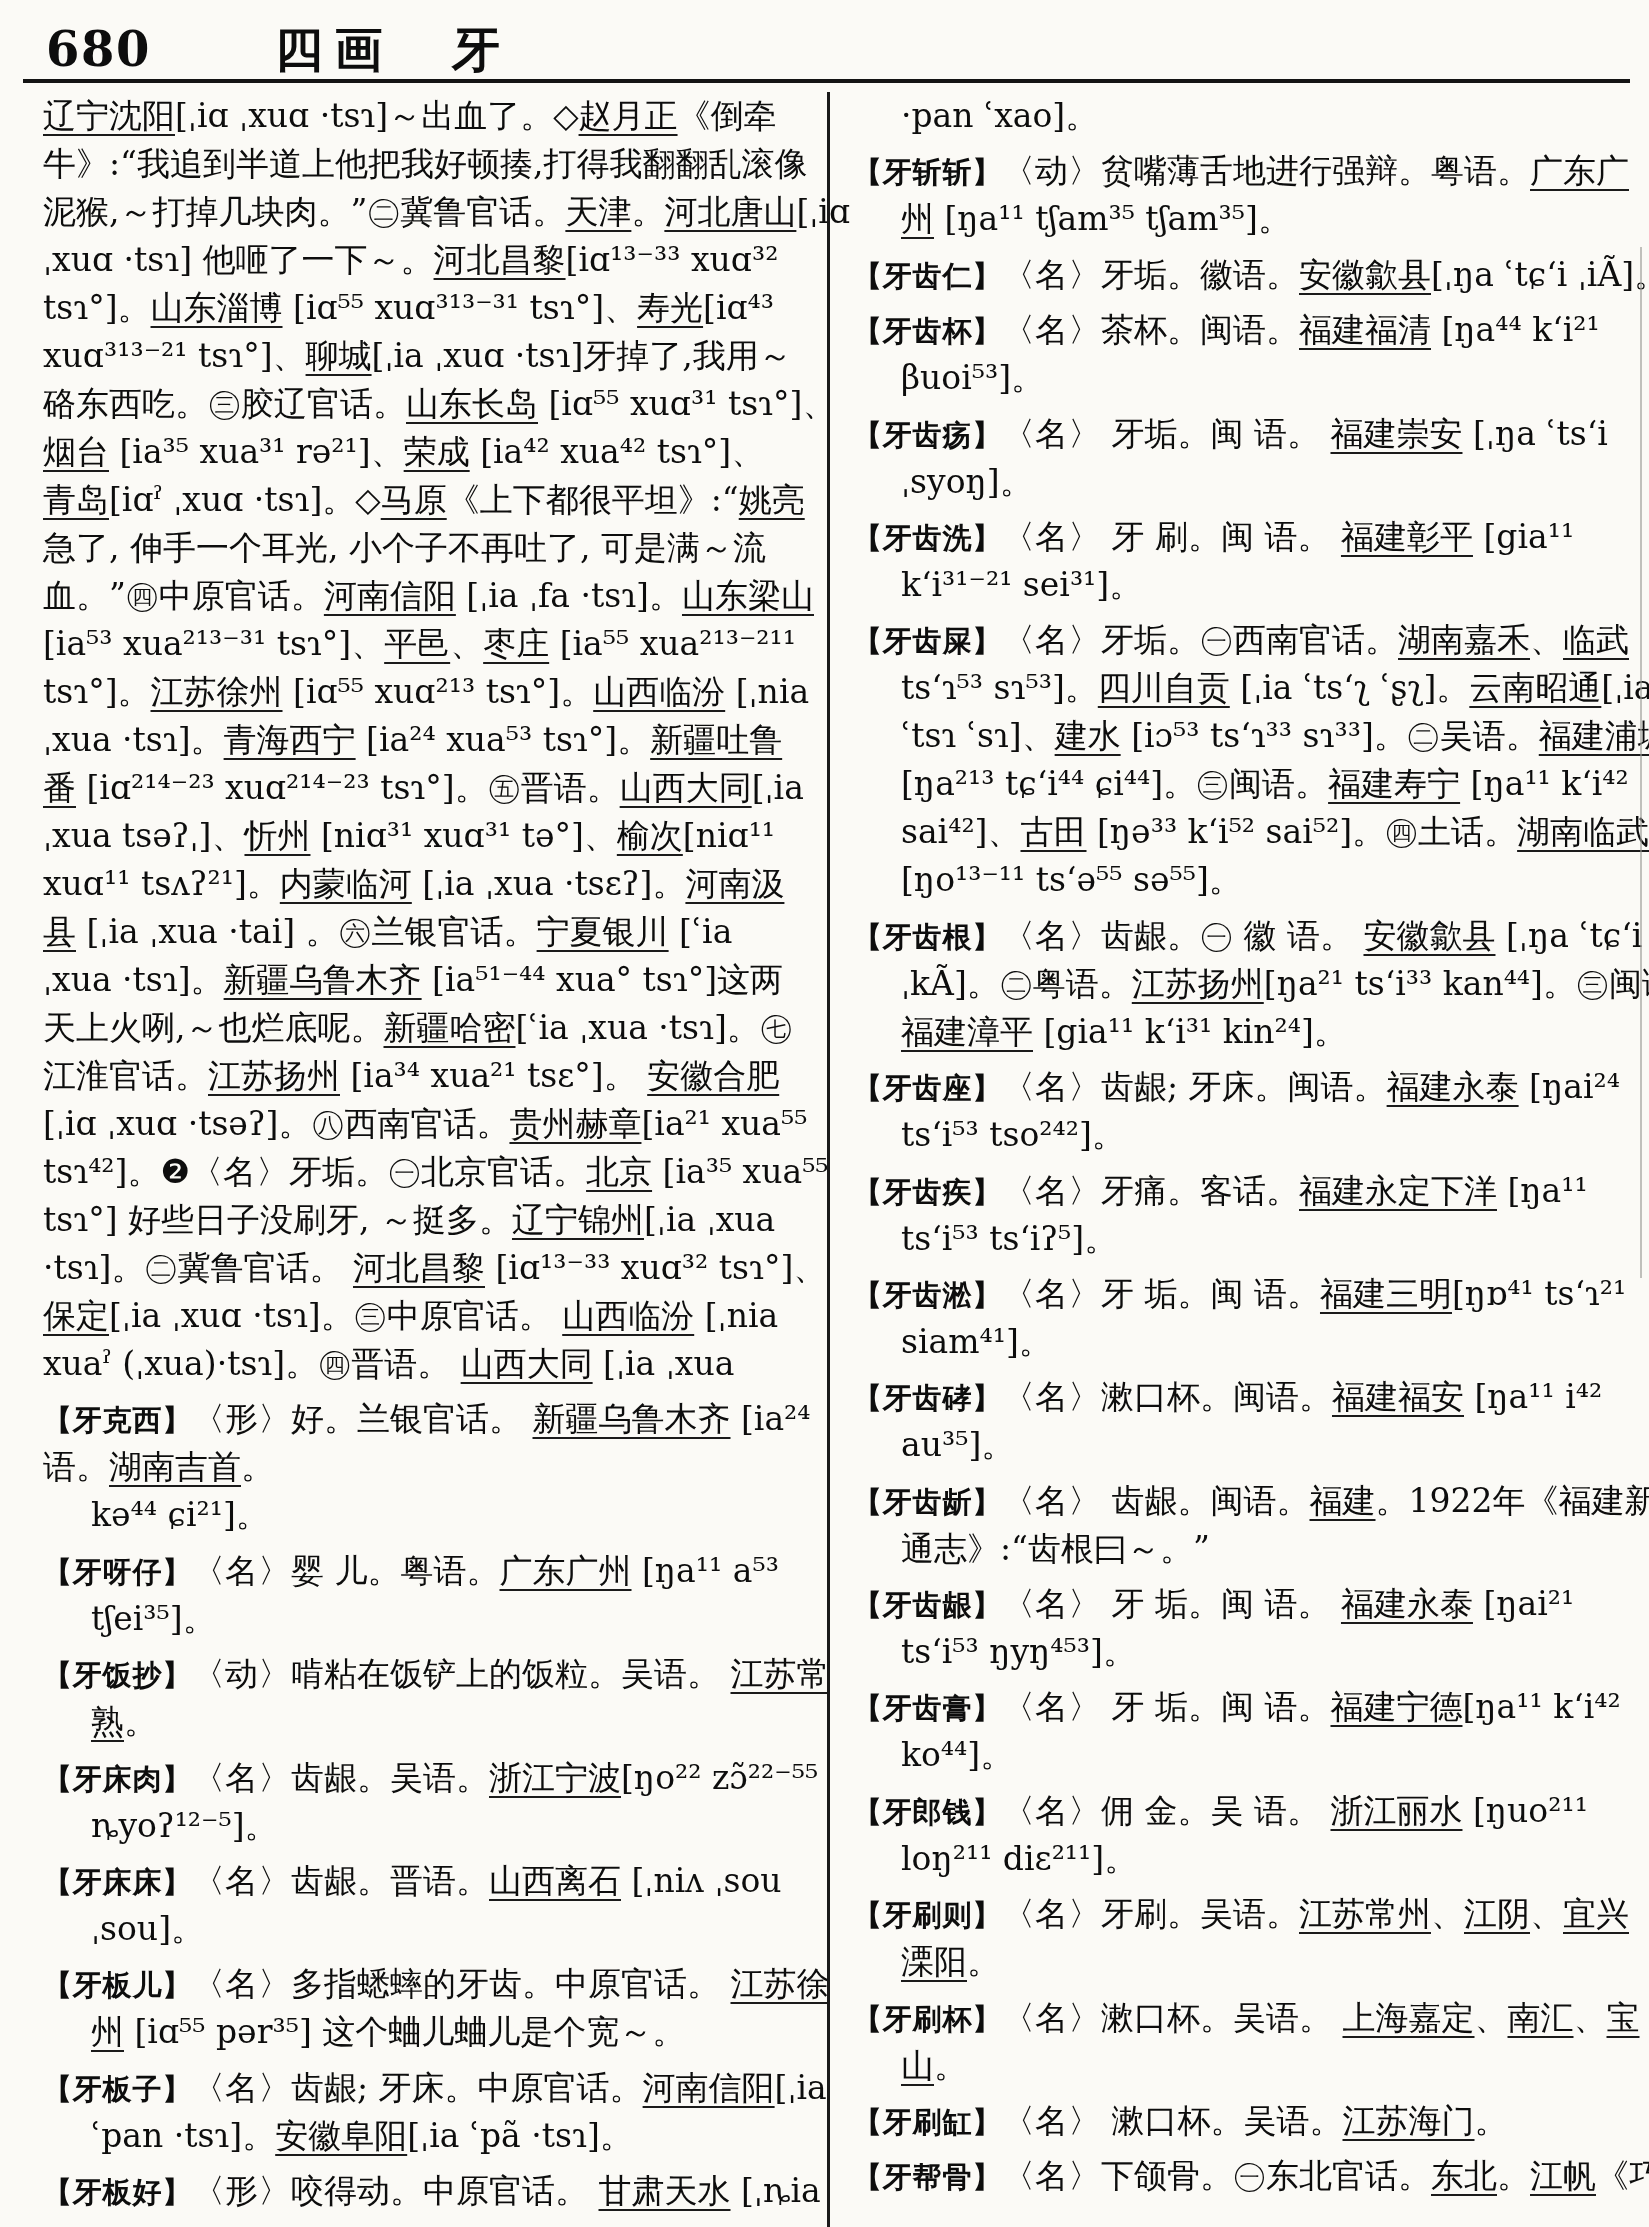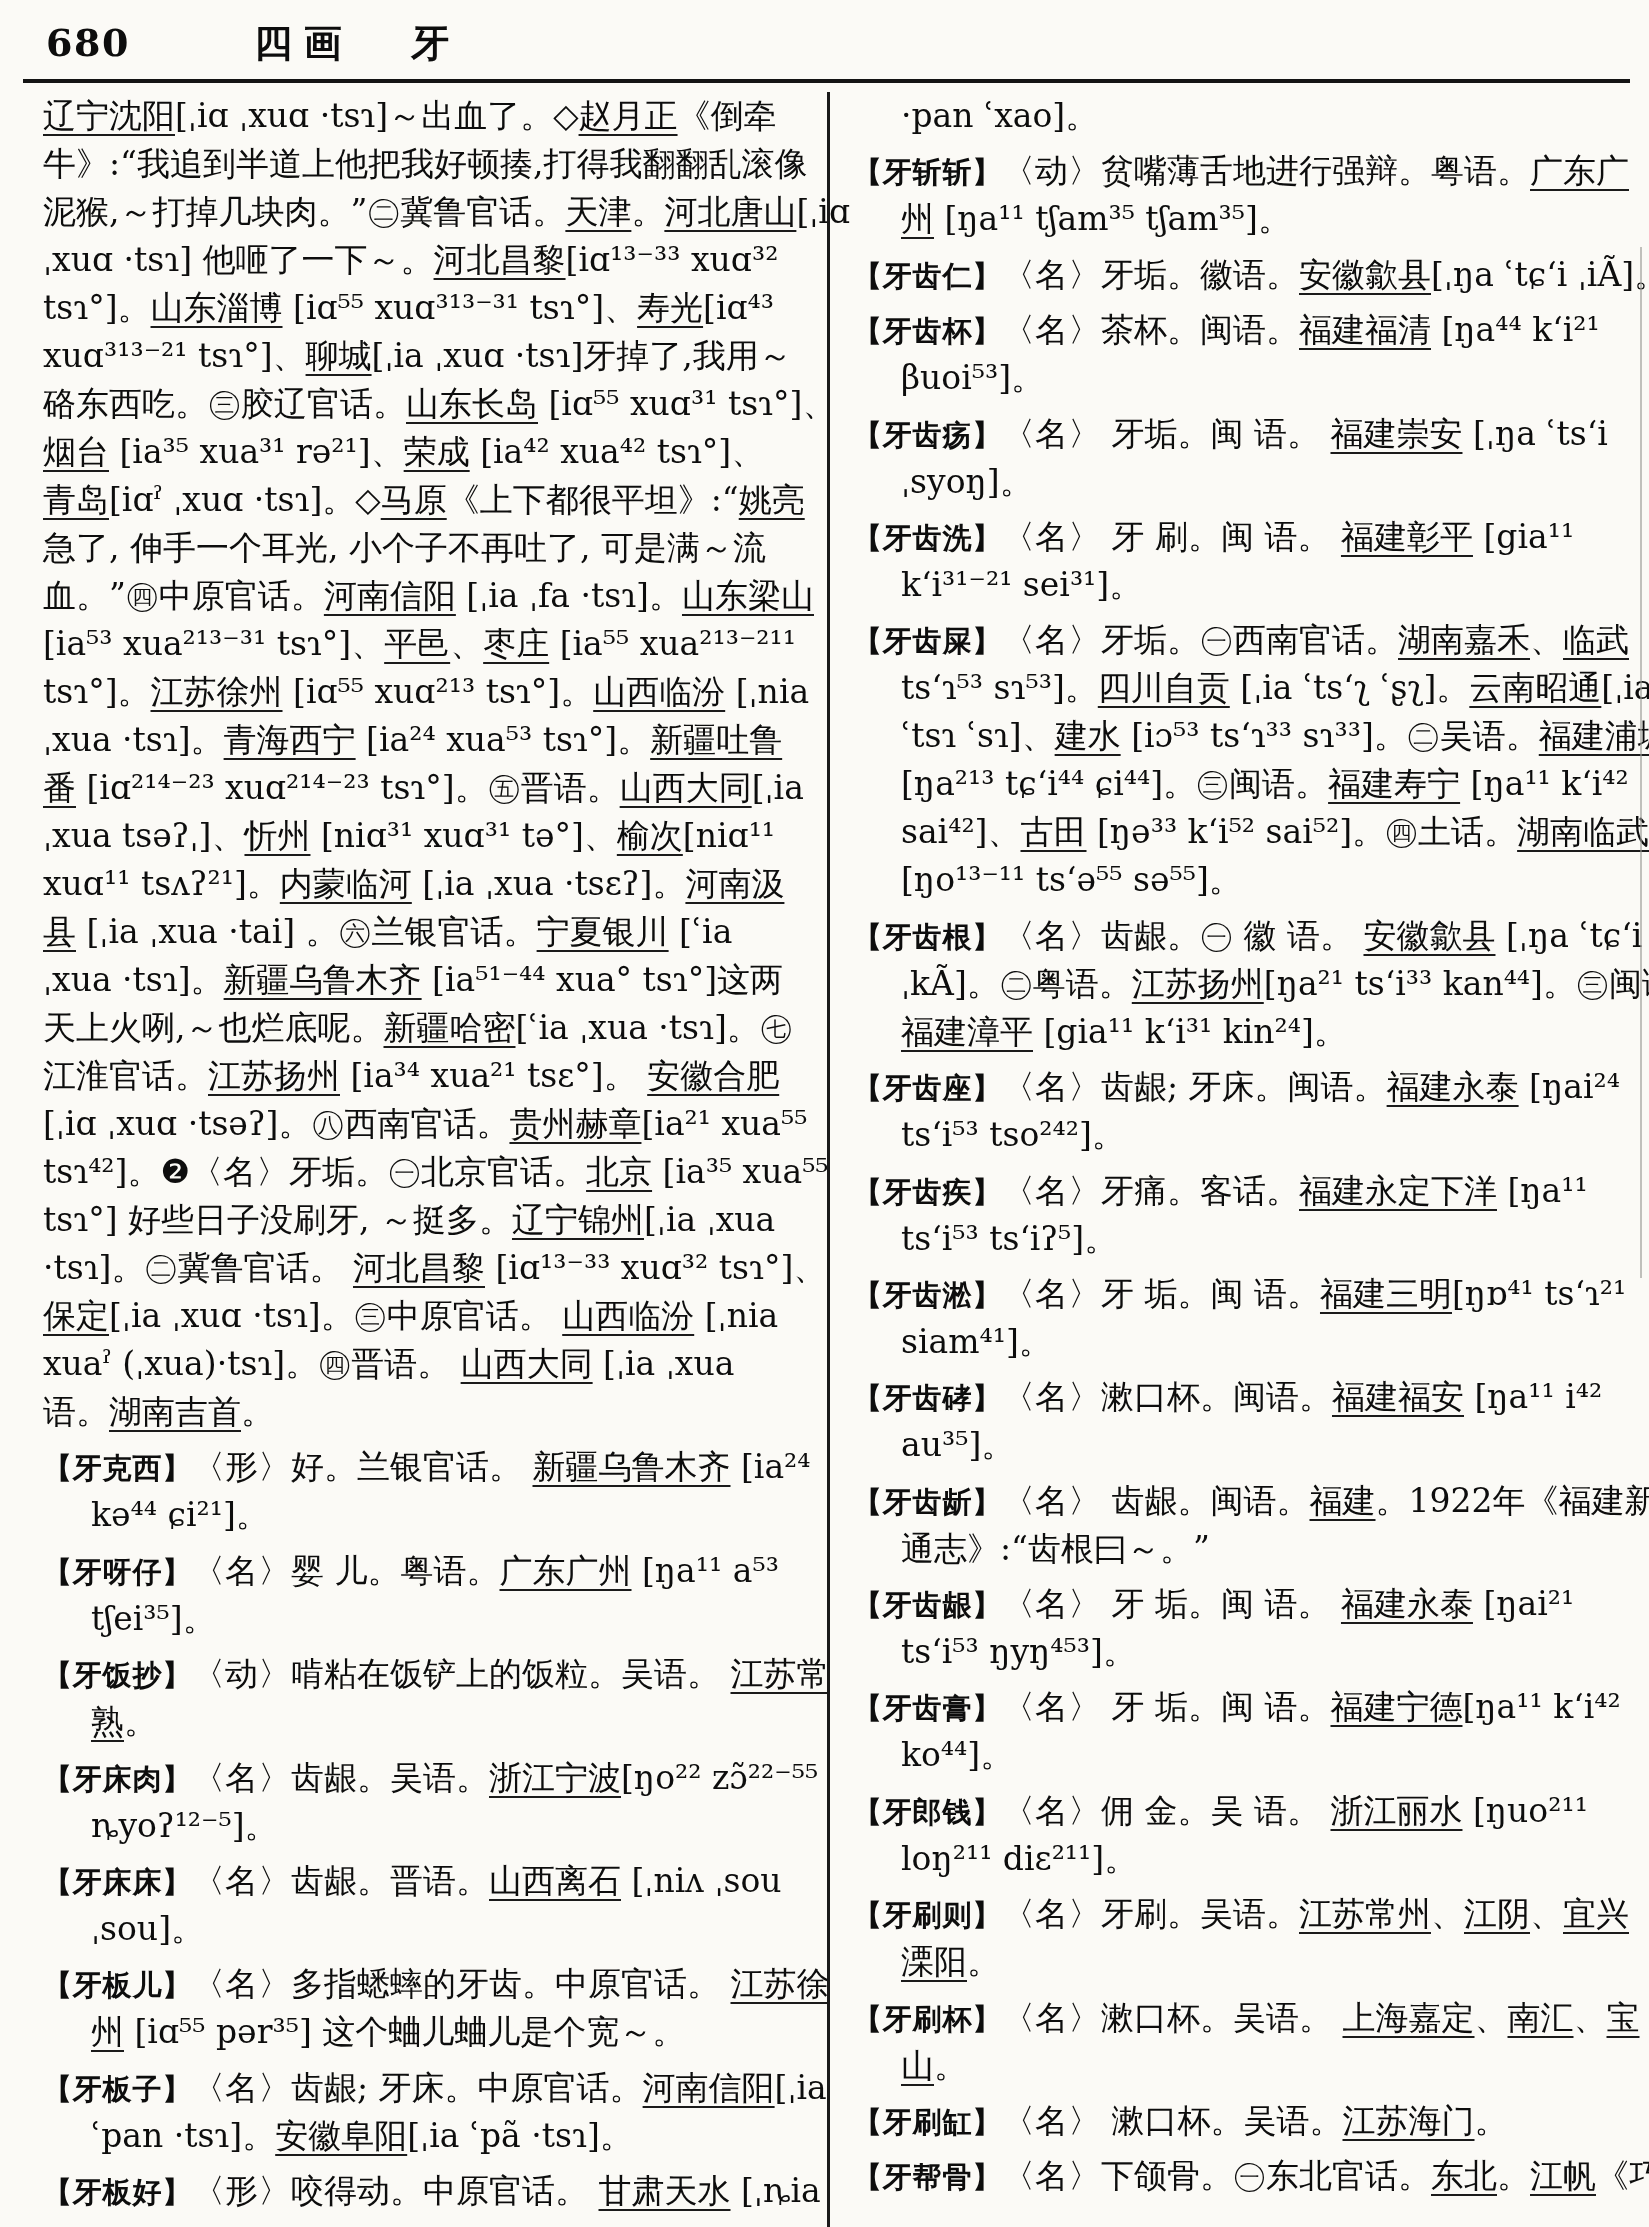--- a/index.html
+++ b/index.html
@@ -6,21 +6,21 @@
   html,body{margin:0;padding:0;}
   body{
     width:1650px;height:2227px;position:relative;
     background:#fbfaf6;color:#0d0d0d;
     font-family:"DejaVu Serif","DejaVu Sans",serif;
     overflow:hidden;
   }
   .page{position:absolute;inset:0;overflow:hidden;}
   .hdr{
     position:absolute;top:18px;left:46px;
-    font-size:38px;font-weight:bold;letter-spacing:1.6px;
+    font-size:48px;font-weight:bold;letter-spacing:1.6px;
     display:flex;align-items:baseline;
   }
   .hdr .pgnum{margin-right:124px;}
   .hdr .sec{margin-right:58px;letter-spacing:11.5px;}
   .rule{
     position:absolute;top:79px;left:23px;width:1607px;height:4.1px;
     background:#141414;
   }
   .divider{
     position:absolute;left:827px;top:92px;width:2.5px;height:2135px;
@@ -78,22 +78,22 @@
       <div class="line"><span class="u">县</span><span> [ˌia ˌxua ·tai] 。㊅兰银官话。</span><span class="u">宁夏银川</span><span> [ʿia</span></div>
       <div class="line"><span>ˌxua ·tsɿ]。</span><span class="u">新疆乌鲁木齐</span><span> [ia⁵¹⁻⁴⁴ xua° tsɿ°]这两</span></div>
       <div class="line"><span>天上火咧,～也烂底呢。</span><span class="u">新疆哈密</span><span>[ʿia ˌxua ·tsɿ]。㊆</span></div>
       <div class="line"><span>江淮官话。</span><span class="u">江苏扬州</span><span> [ia³⁴ xua²¹ tsɛ°]。 </span><span class="u">安徽合肥</span></div>
       <div class="line"><span>[ˌiɑ ˌxuɑ ·tsəʔ]。㊇西南官话。</span><span class="u">贵州赫章</span><span>[ia²¹ xua⁵⁵</span></div>
       <div class="line"><span>tsɿ⁴²]。❷〈名〉牙垢。㊀北京官话。</span><span class="u">北京</span><span> [ia³⁵ xua⁵⁵</span></div>
       <div class="line"><span>tsɿ°] 好些日子没刷牙, ～挺多。</span><span class="u">辽宁锦州</span><span>[ˌia ˌxua</span></div>
       <div class="line"><span>·tsɿ]。㊁冀鲁官话。 </span><span class="u">河北昌黎</span><span> [iɑ¹³⁻³³ xuɑ³² tsɿ°]、</span></div>
       <div class="line"><span class="u">保定</span><span>[ˌia ˌxuɑ ·tsɿ]。㊂中原官话。 </span><span class="u">山西临汾</span><span> [ˌnia</span></div>
       <div class="line"><span>xuaˀ (ˌxua)·tsɿ]。㊃晋语。 </span><span class="u">山西大同</span><span> [ˌia ˌxua</span></div>
+      <div class="line gap"><span class="hw">【牙克西】</span><span>〈形〉好。兰银官话。 </span><span class="u">新疆乌鲁木齐</span><span> [ia²⁴</span></div>
       <div class="line"><span>语。</span><span class="u">湖南吉首</span><span>。</span></div>
-      <div class="line gap"><span class="hw">【牙克西】</span><span>〈形〉好。兰银官话。 </span><span class="u">新疆乌鲁木齐</span><span> [ia²⁴</span></div>
       <div class="line ind"><span>kə⁴⁴ ɕi²¹]。</span></div>
       <div class="line gap"><span class="hw">【牙呀仔】</span><span>〈名〉婴 儿。粤语。</span><span class="u">广东广州</span><span> [ŋa¹¹ a⁵³</span></div>
       <div class="line ind"><span>tʃei³⁵]。</span></div>
       <div class="line gap"><span class="hw">【牙饭抄】</span><span>〈动〉啃粘在饭铲上的饭粒。吴语。 </span><span class="u">江苏常</span></div>
       <div class="line ind"><span class="u">熟</span><span>。</span></div>
       <div class="line gap"><span class="hw">【牙床肉】</span><span>〈名〉齿龈。吴语。</span><span class="u">浙江宁波</span><span>[ŋo²² zɔ̃²²⁻⁵⁵</span></div>
       <div class="line ind"><span>ȵyoʔ¹²⁻⁵]。</span></div>
       <div class="line gap"><span class="hw">【牙床床】</span><span>〈名〉齿龈。晋语。</span><span class="u">山西离石</span><span> [ˌniʌ ˌsou</span></div>
       <div class="line ind"><span>ˌsou]。</span></div>
       <div class="line gap"><span class="hw">【牙板儿】</span><span>〈名〉多指蟋蟀的牙齿。中原官话。 </span><span class="u">江苏徐</span></div>

